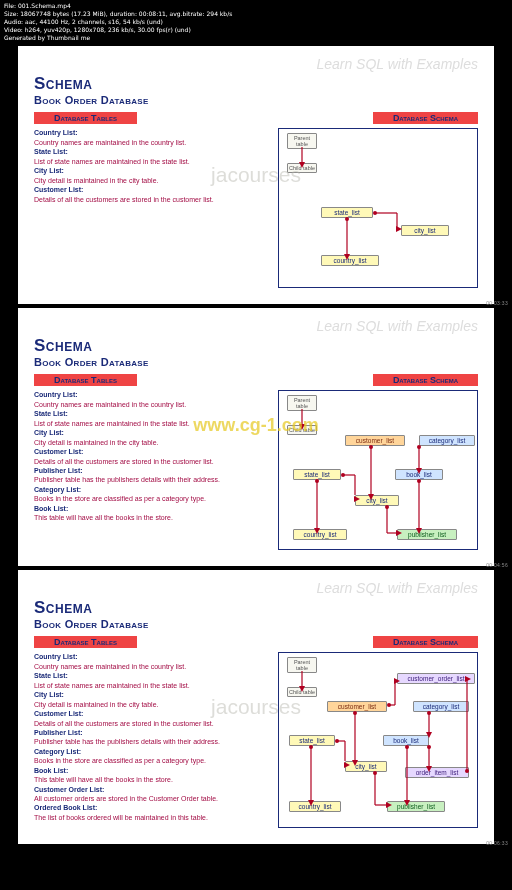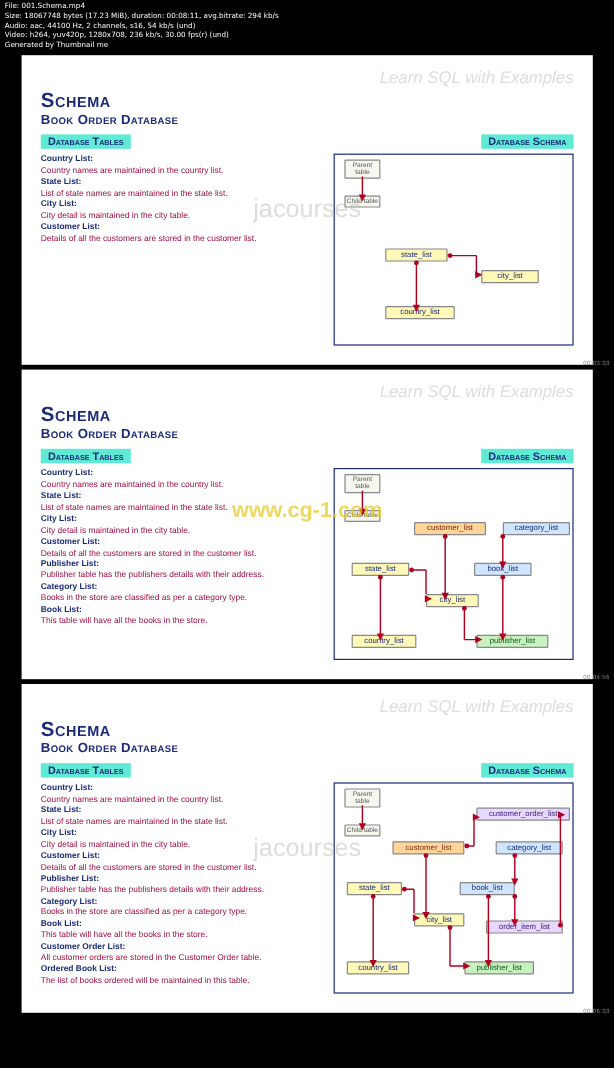--- a/index.html
+++ b/index.html
@@ -50,26 +50,26 @@
     letter-spacing: .5px;
   }
   .schema-sub {
     color: #1a2a78;
     font-variant: small-caps;
     font-weight: 700;
     font-size: 11px;
     letter-spacing: .3px;
   }
   .hl {
-    background: #5eead4;
+    background: #ef4444;
     color: #1a2a78;
     font-variant: small-caps;
     font-weight: 700;
     font-size: 9px;
-    padding: 1px 6px;
+    padding: 1px 20px;
     display: inline-block;
   }
   .cols { display: flex; gap: 10px; }
   .left { flex: 1 1 0; }
   .left .lbl-row { margin-bottom: 4px; }
   .right { flex: 0 0 200px; }
   .right .lbl-row { margin-bottom: 4px; text-align: right; padding-left: 6px; }
   .tlist { font-size: 7px; line-height: 1.35; }
   .tname { color: #1a2a78; font-weight: 700; }
   .tdesc { color: #a30d45; }

